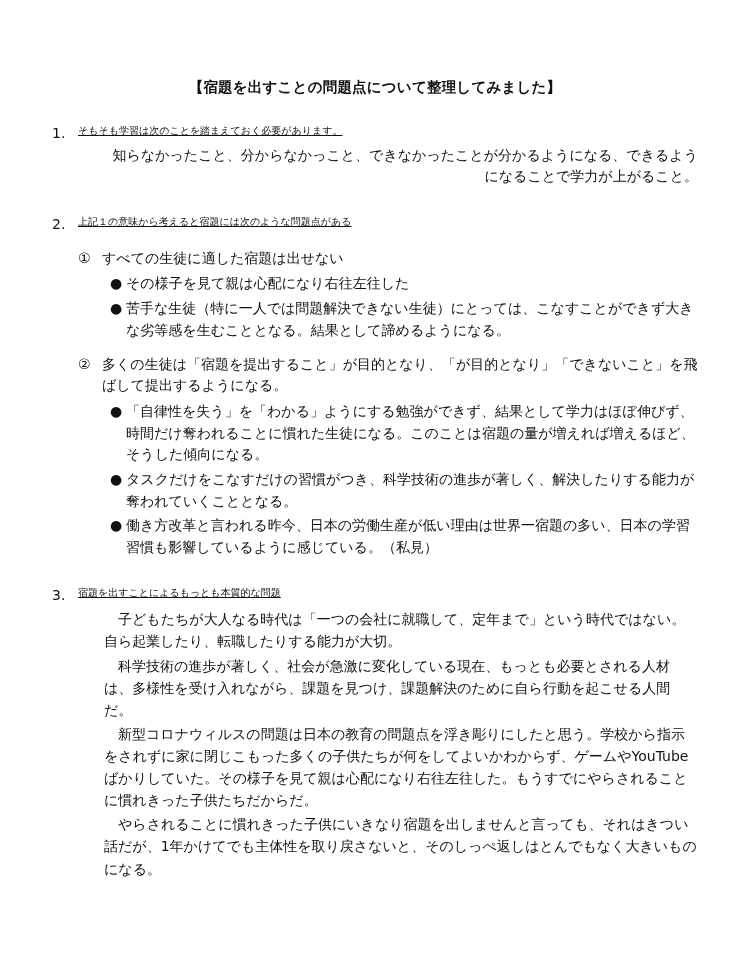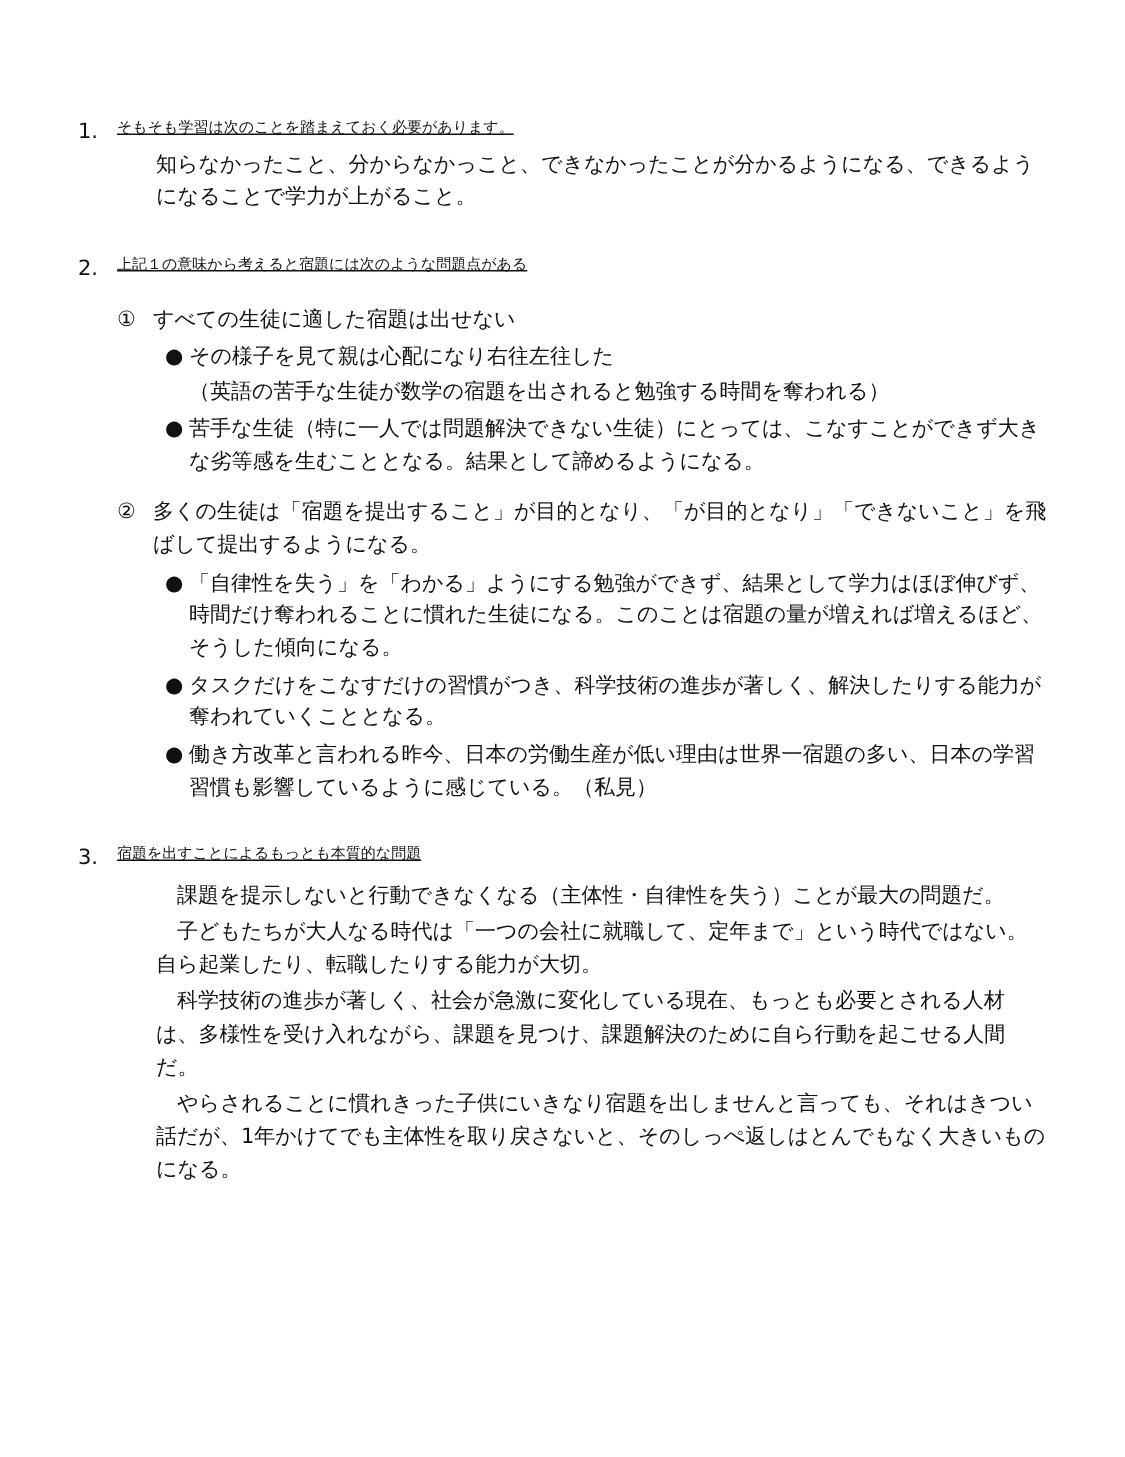--- a/index.html
+++ b/index.html
@@ -49,20 +49,21 @@
     flex: 1 1 auto;
     font-size: 10px;
     line-height: 1.55;
     text-decoration: underline;
   }
   .indent-body {
     margin-left: 52px;
     font-size: 14px;
     line-height: 1.55;
     text-indent: 0;
+    text-align: right;
   }
   .para {
     font-size: 14px;
     line-height: 1.58;
     margin: 0 0 0 0;
   }
   .para + .para {
     margin-top: 2px;
   }
   .sub-row {
@@ -115,20 +116,21 @@
   .sec3-body .para {
     text-indent: 14px;
   }
   .spacer-sm { height: 10px; }
 </style>
 </head>
 <body>
 
 <div class="page">
 
+  <div class="doc-title">【宿題を出すことの問題点について整理してみました】</div>
 
   <div class="section">
     <div class="num-row">
       <div class="num-label">1.</div>
       <div class="num-text">そもそも学習は次のことを踏まえておく必要があります。</div>
     </div>
     <div class="indent-body">知らなかったこと、分からなかっこと、できなかったことが分かるようになる、できるようになることで学力が上がること。</div>
   </div>
 
   <div class="spacer-sm"></div>
@@ -141,21 +143,20 @@
 
     <div class="sub-row">
       <div class="sub-label">①</div>
       <div class="sub-text">すべての生徒に適した宿題は出せない</div>
     </div>
     <div class="bullets">
       <div class="bullet-item">
         <div class="bullet-dot">●</div>
         <div class="bullet-text">その様子を見て親は心配になり右往左往した</div>
       </div>
-      <div class="bullet-sub">（英語の苦手な生徒が数学の宿題を出されると勉強する時間を奪われる）</div>
       <div class="bullet-item">
         <div class="bullet-dot">●</div>
         <div class="bullet-text">苦手な生徒（特に一人では問題解決できない生徒）にとっては、こなすことができず大きな劣等感を生むこととなる。結果として諦めるようになる。</div>
       </div>
     </div>
 
     <div class="sub-row">
       <div class="sub-label">②</div>
       <div class="sub-text">多くの生徒は「宿題を提出すること」が目的となり、「が目的となり」「できないこと」を飛ばして提出するようになる。</div>
     </div>
@@ -176,20 +177,20 @@
   </div>
 
   <div class="spacer-sm"></div>
 
   <div class="section">
     <div class="num-row">
       <div class="num-label">3.</div>
       <div class="num-text">宿題を出すことによるもっとも本質的な問題</div>
     </div>
     <div class="sec3-body">
-      <div class="para">課題を提示しないと行動できなくなる（主体性・自律性を失う）ことが最大の問題だ。</div>
       <div class="para">子どもたちが大人なる時代は「一つの会社に就職して、定年まで」という時代ではない。自ら起業したり、転職したりする能力が大切。</div>
       <div class="para">科学技術の進歩が著しく、社会が急激に変化している現在、もっとも必要とされる人材は、多様性を受け入れながら、課題を見つけ、課題解決のために自ら行動を起こせる人間だ。</div>
+      <div class="para">新型コロナウィルスの問題は日本の教育の問題点を浮き彫りにしたと思う。学校から指示をされずに家に閉じこもった多くの子供たちが何をしてよいかわからず、ゲームやYouTubeばかりしていた。その様子を見て親は心配になり右往左往した。もうすでにやらされることに慣れきった子供たちだからだ。</div>
       <div class="para">やらされることに慣れきった子供にいきなり宿題を出しませんと言っても、それはきつい話だが、1年かけてでも主体性を取り戻さないと、そのしっぺ返しはとんでもなく大きいものになる。</div>
     </div>
   </div>
 
 </div>
 
 </body></html>

